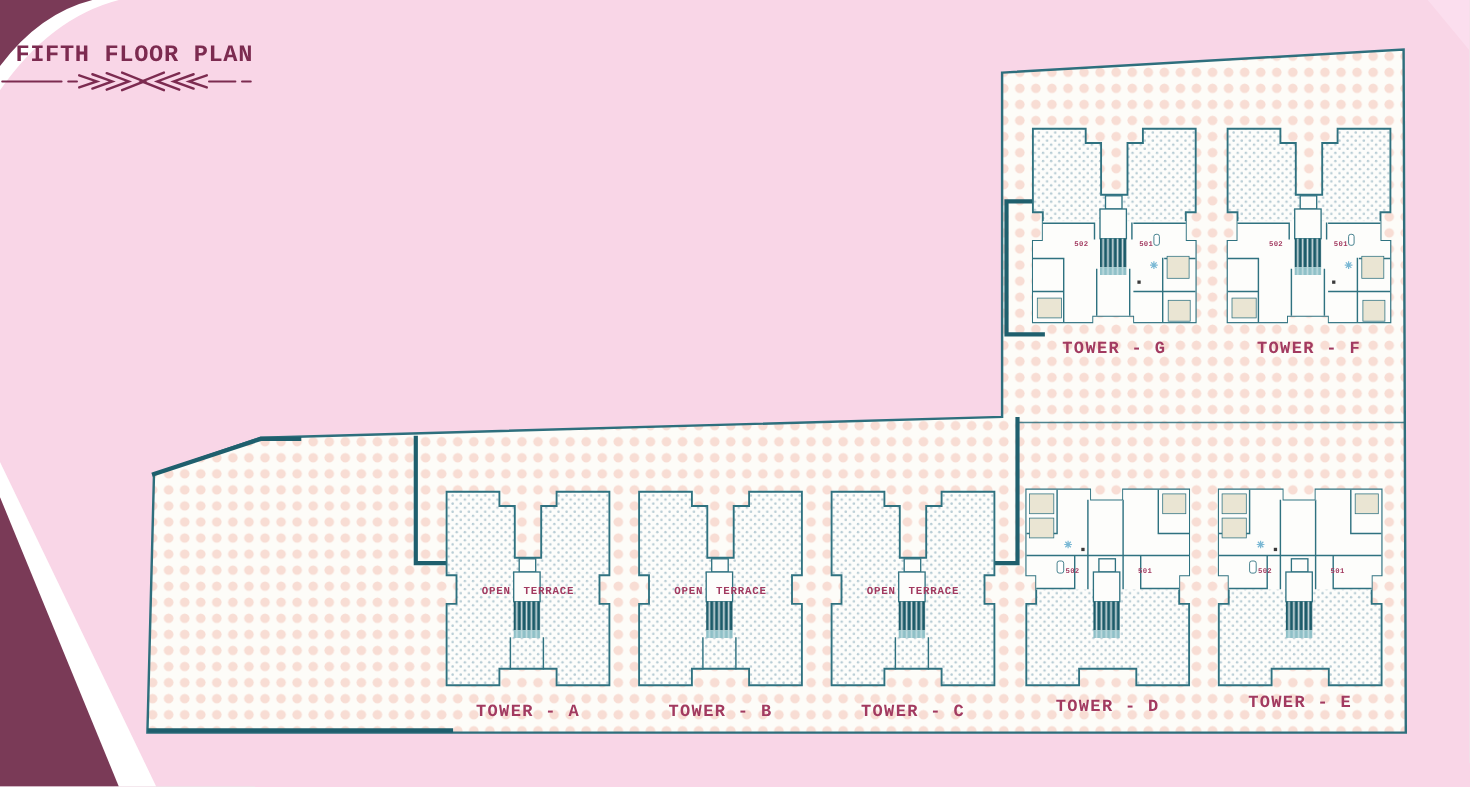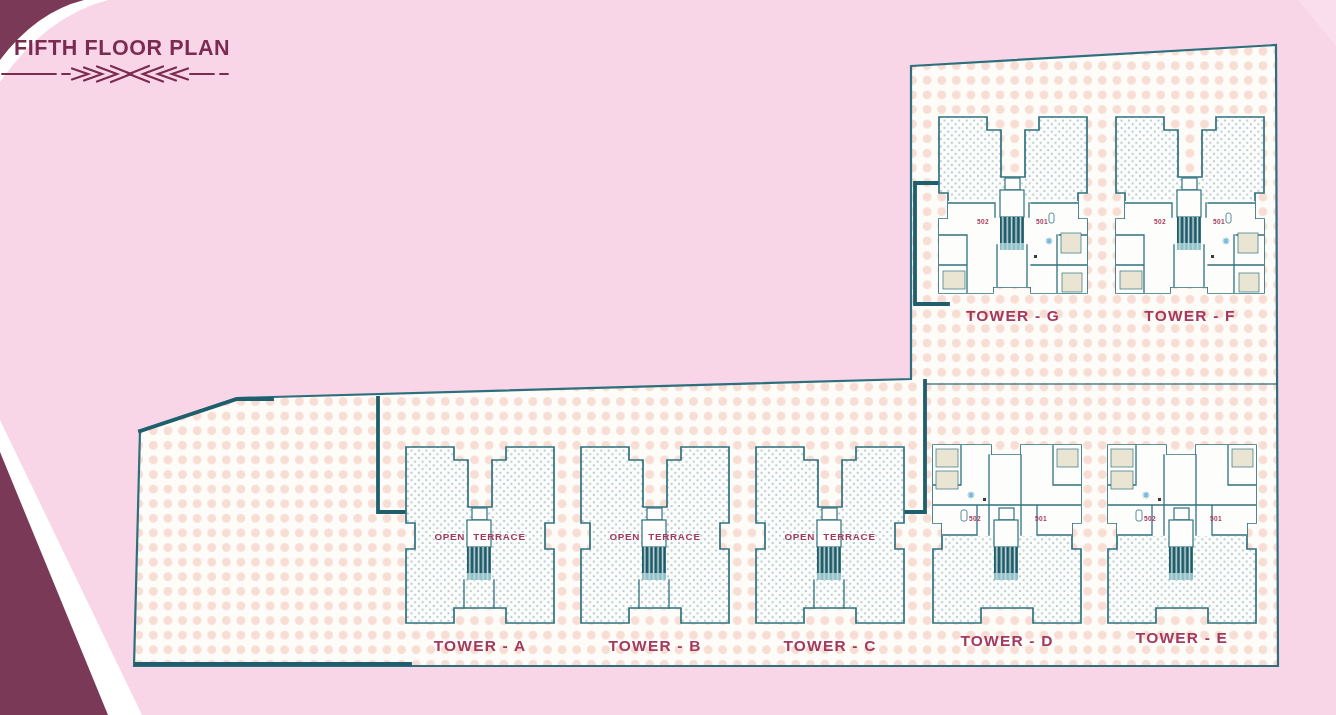--- a/index.html
+++ b/index.html
@@ -1,17 +1,17 @@
 <!DOCTYPE html>
 <html style="--background-pink: #f9d6e7; --corner-maroon: #7a3a57; --corner-soft-pink: #fbdeee; --stripe-white: #ffffff; --plan-fill: #fdfcf8; --plan-border-teal: #2e6f7d; --plan-border-dark: #1f5f6d; --plan-dot-pink: #f8ddd4; --tower-fill: #fdfdfb; --tower-dot-teal: #b7ccd4; --wall-teal: #2f7280; --stair-dark-teal: #1c5b69; --stair-light-teal: #8fc0c7; --bed-beige: #eae5d3; --fixture-blue: #7ab8d4; --label-maroon: #a23a60; --title-maroon: #7c2b50;"><head>
 <meta charset="utf-8">
 <style>
   html,body{margin:0;padding:0;background:#e9e9e9;}
   .stage{position:relative;width:1336px;height:715px;overflow:hidden;margin:0 auto;
-         font-family:Liberation Sans, sans-serif;}
+         font-family:Liberation Mono, monospace;}
   svg{display:block;}
 
   
   .bg{fill:var(--background-pink,#f9d6e7);}
   .corner-dark{fill:var(--corner-maroon,#7a3a57);}
   .corner-stripe{fill:var(--stripe-white,#ffffff);}
   .corner-soft{fill:var(--corner-soft-pink,#fbdeee);}
 
   
   .site-bg{fill:var(--plan-fill,#fdfcf8);stroke:none;}

